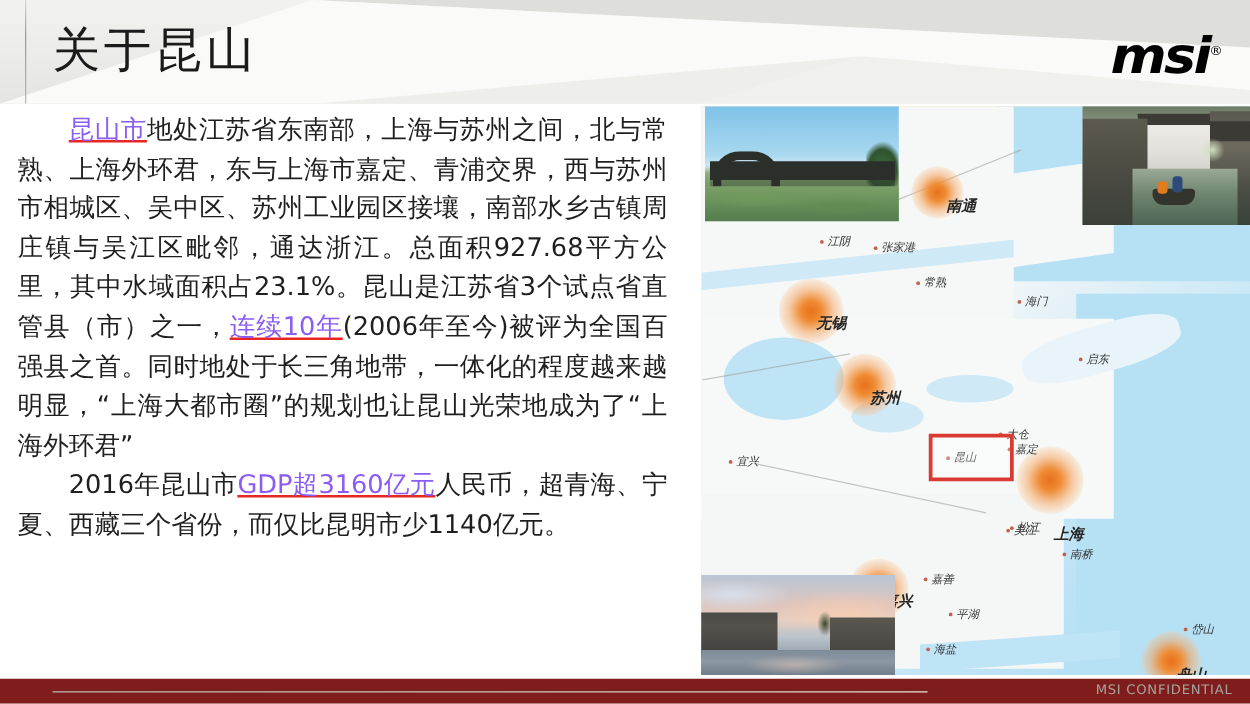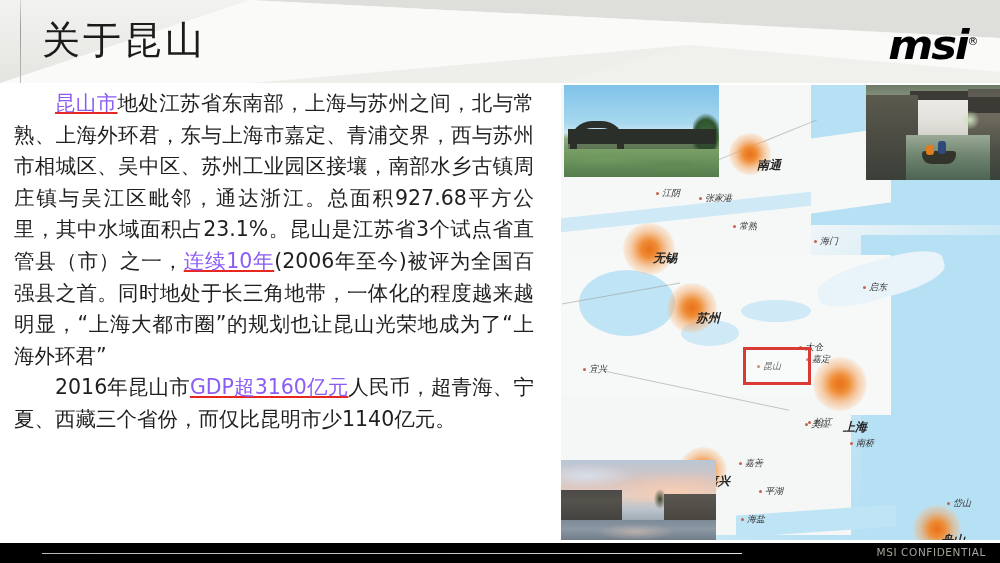--- a/index.html
+++ b/index.html
@@ -181,21 +181,21 @@
     background:linear-gradient(180deg,#7d8b98 0%,#8c98a3 30%,#6e7b88 70%,#566573 100%);
   }
   .pt-refl{
     position:absolute;left:10px;top:62px;width:120px;height:22px;
     background:radial-gradient(ellipse 55px 11px at 70px 10px,rgba(226,200,184,.55) 0%,rgba(226,200,184,0) 72%);
   }
 
   
   .footer{
     position:absolute;left:0;bottom:0;width:1000px;height:20px;
-    background:#000000;
+    background:#7f1d1d;
   }
   .footer-line{
     position:absolute;left:42px;top:10px;width:700px;height:1px;
     background:linear-gradient(90deg,#b9b9b2 0%,#cdcdc6 70%,#e3e3dc 100%);
   }
   .footer-text{
     position:absolute;right:14px;top:3px;
     font-size:10.5px;letter-spacing:.6px;color:#a5a59d;
     font-family:"DejaVu Sans","Liberation Sans",sans-serif;
   }

